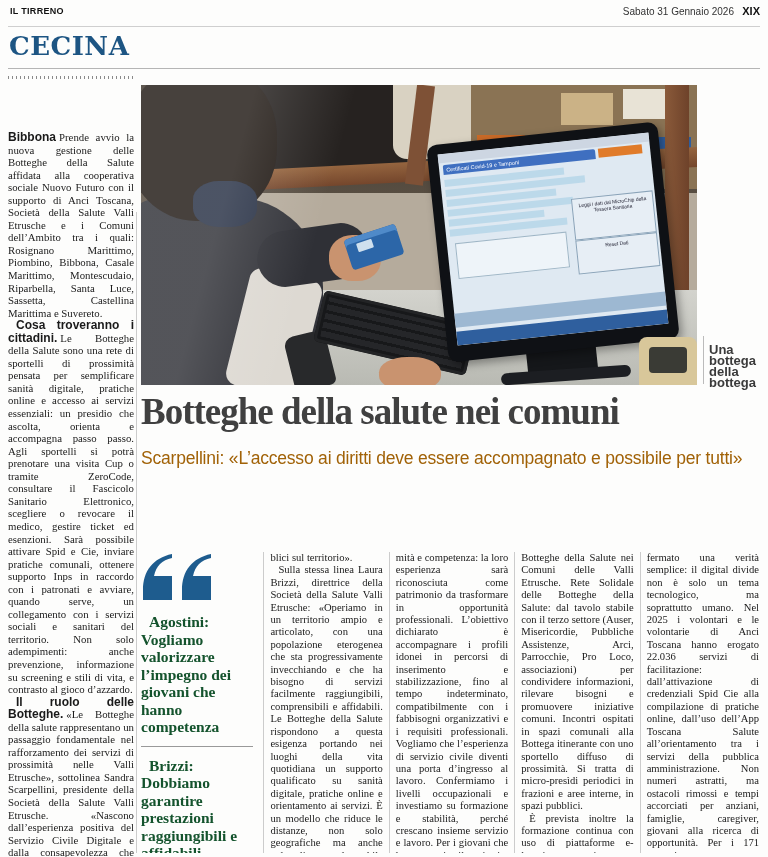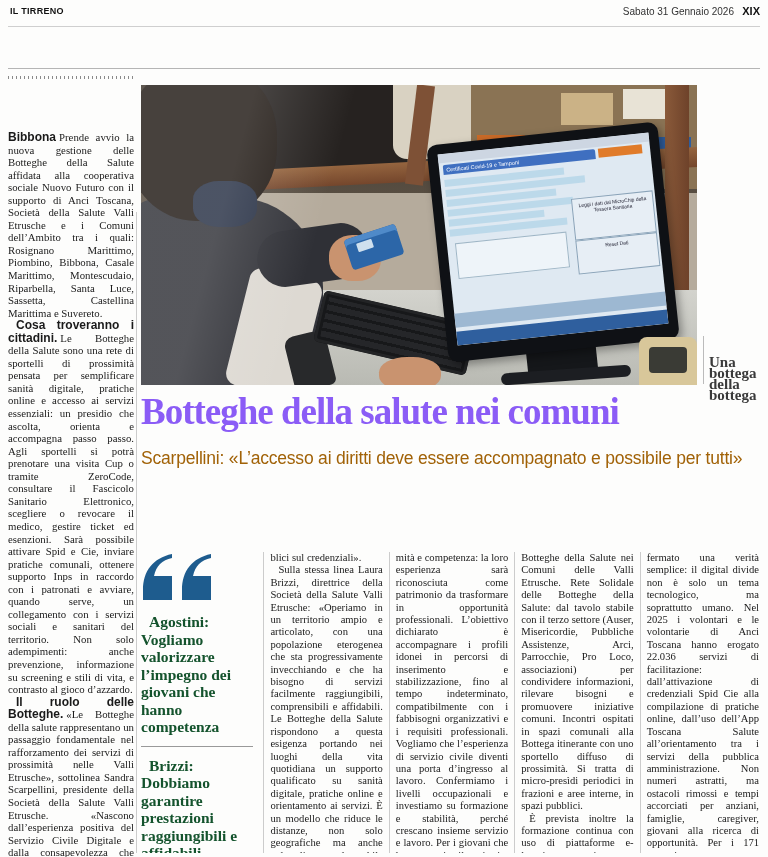--- a/index.html
+++ b/index.html
@@ -27,22 +27,22 @@
   .sb-cut{position:absolute;left:16px;top:30px;width:24px;height:24px;border-radius:50%;background:#1f5185;}
   .rail-text{margin-top:52px;font-size:10.8px;line-height:12.55px;text-align:justify;}
   .rail-text p{margin:0;text-indent:8px;}
   .rail-text p.first{text-indent:0;}
   .lead{font-family:"Liberation Sans",sans-serif;font-weight:bold;font-size:12px;margin-right:3px;}
   .rail-divider{position:absolute;left:136px;top:212px;height:641px;border-left:1px solid #ccc;}
   
   .photo{position:absolute;left:141px;top:85px;width:556px;height:300px;overflow:hidden;background:#b7ae9f;}
   .photo *{position:absolute;}
   .caption-rule{position:absolute;left:703px;top:336px;height:48px;border-left:1px solid #bbb;}
-  .caption{position:absolute;left:709px;top:357px;width:56px;font-family:Liberation Serif, serif;
-           font-weight:600;font-size:15px;line-height:11px;color:#3a3a3a;}
+  .caption{position:absolute;left:709px;top:344px;width:56px;font-family:Liberation Sans, sans-serif;
+           font-weight:600;font-size:13px;line-height:11px;color:#3a3a3a;}
   
   .ph-backwall{left:0;top:0;width:556px;height:122px;background:linear-gradient(180deg,#40382f,#5a5044);}
   .ph-redbox{left:14px;top:0;width:82px;height:52px;background:#a53c1e;border-radius:3px;}
   .ph-darkmid{left:96px;top:0;width:170px;height:96px;background:#262220;}
   .ph-coat{left:252px;top:0;width:86px;height:74px;background:#d9d2c2;border-radius:0 0 14px 14px;}
   .ph-shelfR{left:330px;top:0;width:226px;height:104px;background:#8a7354;}
   .ph-boxa{left:420px;top:8px;width:52px;height:32px;background:#cbb286;}
   .ph-boxb{left:482px;top:4px;width:58px;height:30px;background:#e8e3d6;}
   .ph-boxc{left:498px;top:52px;width:52px;height:26px;background:#2f5e9e;}
   .ph-boxd{left:336px;top:50px;width:48px;height:26px;background:#c96a28;}
@@ -81,21 +81,21 @@
   .scr-bottom{left:0;top:160px;width:100%;height:14px;background:#9db8d2;}
   .scr-task{left:0;top:178px;width:100%;height:14px;background:#2f5f9e;}
   .ph-stand{left:386px;top:262px;width:70px;height:26px;background:#15171a;transform:rotate(-6deg);}
   .ph-standbase{left:360px;top:284px;width:130px;height:12px;background:#1c1e22;border-radius:6px;transform:rotate(-4deg);}
   .ph-device{left:498px;top:252px;width:58px;height:48px;background:#d8c79a;border-radius:8px 8px 0 0;}
   .ph-devbtn{left:508px;top:262px;width:38px;height:26px;background:#3a3b35;border-radius:4px;}
   .ph-glare{left:0;top:0;width:556px;height:300px;background:linear-gradient(105deg,rgba(255,255,255,.16) 0 18%,rgba(255,255,255,0) 34%);}
   
   .headline-block{position:absolute;left:141px;top:390px;width:624px;}
   .headline{font-family:"Liberation Serif",serif;font-weight:bold;font-size:37px;line-height:43px;
-            letter-spacing:-1px;color:#8b5cf6;white-space:nowrap;margin:0;}
+            letter-spacing:-1px;color:#404040;white-space:nowrap;margin:0;}
   .subhead{font-family:Liberation Sans, sans-serif;font-weight:500;font-size:17.5px;letter-spacing:-.2px;
            color:#a16207;white-space:nowrap;margin-top:15px;}
   
   .body-cols{position:absolute;left:141px;top:552px;width:624px;height:301px;display:flex;}
   .bcol{flex:1 1 0;padding:0 6px;border-left:1px solid #ccc;overflow:hidden;
         font-size:10.6px;line-height:12.4px;text-align:justify;}
   .bcol:first-child{border-left:none;padding-left:0;}
   .bcol p{margin:0;text-indent:8px;}
   .bcol p.cont{text-indent:0;}
   
@@ -107,20 +107,21 @@
 </style>
 </head>
 <body>
 
 <div class="page">
 
   <div class="masthead">IL TIRRENO</div>
   <div class="dateline">Sabato 31 Gennaio 2026</div>
   <div class="pagenum">XIX</div>
   <div class="rule-top"></div>
+  <div class="section-title">CECINA</div>
   <div class="rule-section"></div>
 
   <div class="left-rail">
     <div class="perforation"></div>
     <div class="rail-text">
       <p class="first"><b class="lead">Bibbona</b><span>Prende avvio la nuova gestione delle Botteghe della Salute affidata alla cooperativa sociale Nuovo Futuro con il supporto di Anci Toscana, Società della Salute Valli Etrusche e i Comuni dell’Ambito tra i quali: Rosignano Marittimo, Piombino, Bibbona, Casale Marittimo, Montescudaio, Riparbella, Santa Luce, Sassetta, Castellina Marittima e Suvereto.</span></p>
       <p><b class="lead">Cosa troveranno i cittadini.</b><span>Le Botteghe della Salute sono una rete di sportelli di prossimità pensata per semplificare sanità digitale, pratiche online e accesso ai servizi essenziali: un presidio che ascolta, orienta e accompagna passo passo. Agli sportelli si potrà prenotare una visita Cup o tramite ZeroCode, consultare il Fascicolo Sanitario Elettronico, scegliere o revocare il medico, gestire ticket ed esenzioni. Sarà possibile attivare Spid e Cie, inviare pratiche comunali, ottenere supporto Inps in raccordo con i patronati e avviare, quando serve, un collegamento con i servizi sociali e sanitari del territorio. Non solo adempimenti: anche prevenzione, informazione su screening e stili di vita, e contrasto al gioco d’azzardo.</span></p>
       <p><b class="lead">Il ruolo delle Botteghe.</b><span>«Le Botteghe della salute rappresentano un passaggio fondamentale nel rafforzamento dei servizi di prossimità nelle Valli Etrusche», sottolinea Sandra Scarpellini, presidente della Società della Salute Valli Etrusche. «Nascono dall’esperienza positiva del Servizio Civile Digitale e dalla consapevolezza che l’accesso ai diritti, oggi sempre più mediato dal digitale, deve essere accompagnato e reso realmente possibile per tutti. Questo risultato è frutto di una collaborazione concreta e continuativa tra istituzioni locali, Comuni, AnciToscana e terzo settore: una rete che lavora insieme per semplificare la vita quotidiana delle persone e migliorare la qualità dei servizi pub-</span></p>
     </div>
   </div>
@@ -192,21 +193,21 @@
       <svg class="quote-icon" width="72" height="46" viewBox="0 0 72 46">
         <path fill="#1e5c8e" d="M31,0 C12,4 2,17 2,36 L2,46 L31,46 L31,22 L13,22 C15,12 21,6 31,4 Z"></path>
         <path fill="#1e5c8e" d="M70,0 C51,4 41,17 41,36 L41,46 L70,46 L70,22 L52,22 C54,12 60,6 70,4 Z"></path>
       </svg>
       <p class="pullquote">Agostini: Vogliamo valorizzare l’impegno dei giovani che hanno competenza</p>
       <hr class="q-rule">
       <p class="pullquote">Brizzi: Dobbiamo garantire prestazioni raggiungibili e affidabili</p>
       
     </div>
     <div class="bcol">
-      <p class="cont">blici sul credenziali».</p>
+      <p class="cont">blici sul territorio».</p>
       <p>Sulla stessa linea Laura Brizzi, direttrice della Società della Salute Valli Etrusche: «Operiamo in un territorio ampio e articolato, con una popolazione eterogenea che sta progressivamente invecchiando e che ha bisogno di servizi facilmente raggiungibili, comprensibili e affidabili. Le Botteghe della Salute rispondono a questa esigenza portando nei luoghi della vita quotidiana un supporto qualificato su sanità digitale, pratiche online e orientamento ai servizi. È un modello che riduce le distanze, non solo geografiche ma anche culturali, e rende stabile quell’accompagnamento che nel 2025 si è rivelato decisivo per contrastare il divario digitale e sociale».</p>
 
     </div>
     <div class="bcol">
       <p class="cont">mità e competenza: la loro esperienza sarà riconosciuta come patrimonio da trasformare in opportunità professionali. L’obiettivo dichiarato è accompagnare i profili idonei in percorsi di inserimento e stabilizzazione, fino al tempo indeterminato, compatibilmente con i fabbisogni organizzativi e i requisiti professionali. Vogliamo che l’esperienza di servizio civile diventi una porta d’ingresso al lavoro. Confermiamo i livelli occupazionali e investiamo su formazione e stabilità, perché crescano insieme servizio e lavoro. Per i giovani che hanno servito il territorio, la prospettiva è chiara: trasformare l’esperienza in occupazione a tempo indeterminato, dove competenze e bisogni del servizio coincidono».</p>
 
     </div>
     <div class="bcol">
       <p class="cont">Botteghe della Salute nei Comuni delle Valli Etrusche. Rete Solidale delle Botteghe della Salute: dal tavolo stabile con il terzo settore (Auser, Misericordie, Pubbliche Assistenze, Arci, Parrocchie, Pro Loco, associazioni) per condividere informazioni, rilevare bisogni e promuovere iniziative comuni. Incontri ospitati in spazi comunali alla Bottega itinerante con uno sportello diffuso di prossimità. Si tratta di micro-presìdi periodici in frazioni e aree interne, in spazi pubblici.</p>
       <p>È prevista inoltre la formazione continua con uso di piattaforme e-learning gratuite per aggiornare competenze digitali e relazionali. Tra i nuovi servizi ci sarà anche la creazione di una community “La tua Bottega ti Ascolta”: un gruppo social o canale Telegram informativo, gestito volontariamente da operatori e volontari.</p>

